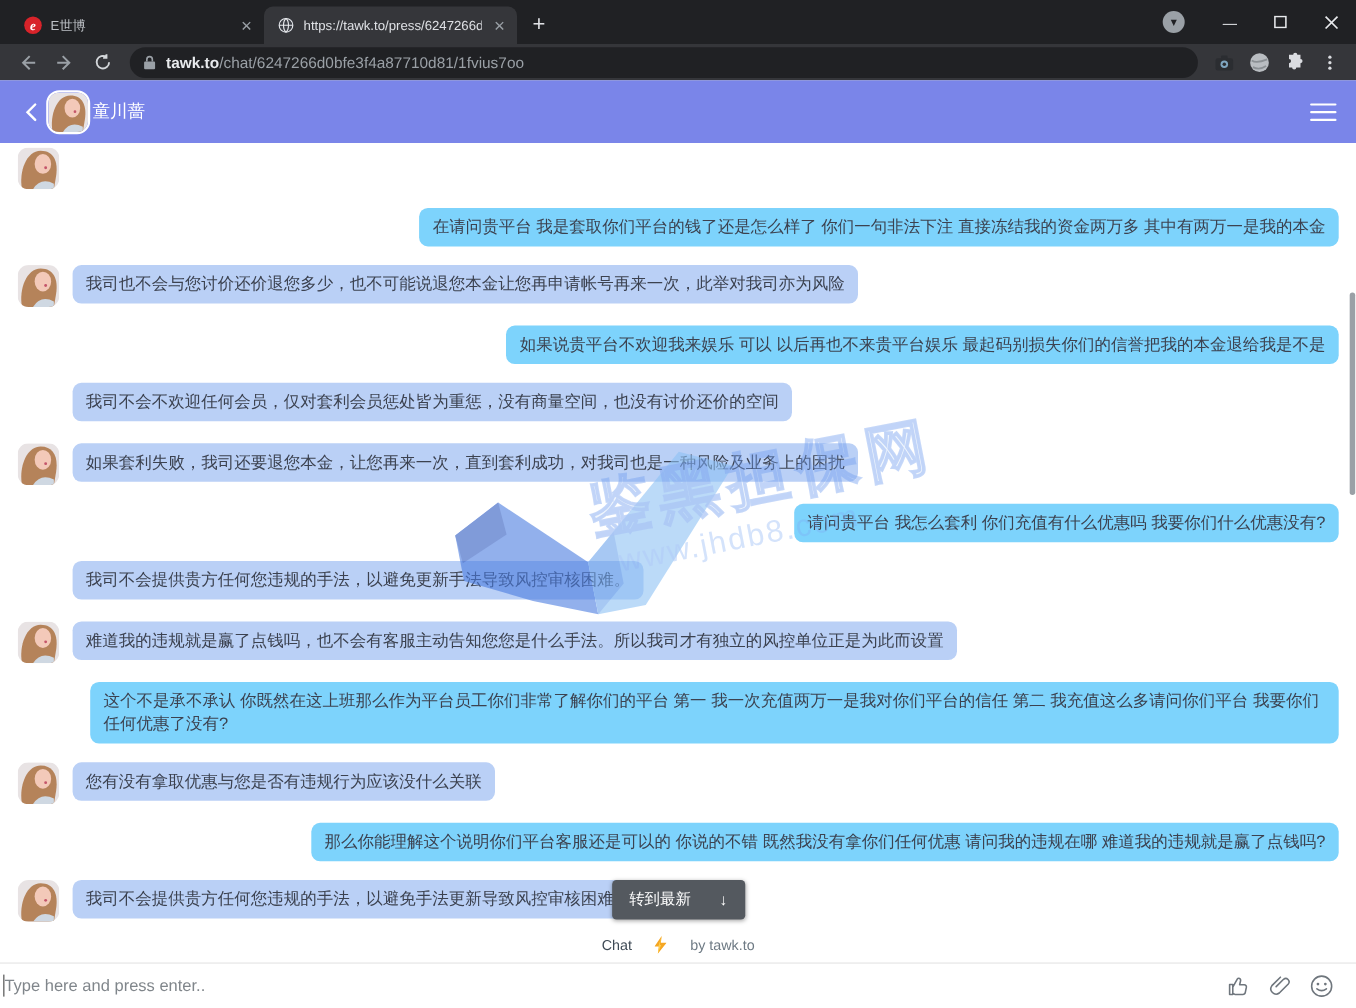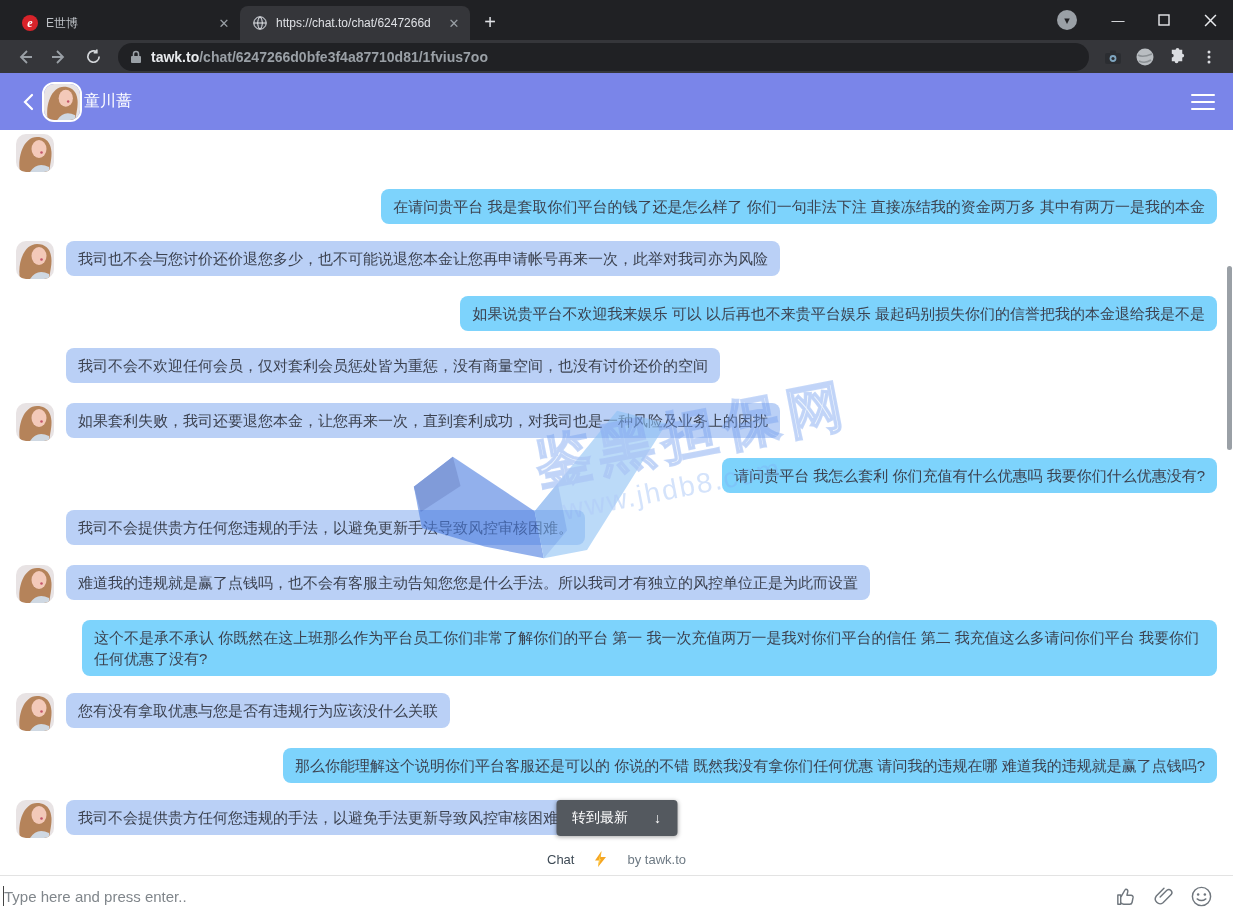--- a/index.html
+++ b/index.html
@@ -17,21 +17,21 @@
   .newtab { width:28px; height:28px; margin:0 0 4px 6px; color:#dfe1e5; font-size:20px; display:flex; align-items:center; justify-content:center; border-radius:50%; }
   .tabstrip-right { margin-left:auto; display:flex; align-items:center; height:40px; }
   .tab-search { width:20px; height:20px; border-radius:50%; background:#9aa0a6; color:#202124; font-size:11px; display:flex; align-items:center; justify-content:center; margin-right:18px; }
   .win-btn { width:46px; height:40px; display:flex; align-items:center; justify-content:center; color:#e8eaed; font-size:13px; }
 
   .toolbar { height:33px; background:#35363a; display:flex; align-items:center; padding:0 8px; flex:none; }
   .nav-ico { width:26px; height:26px; display:flex; align-items:center; justify-content:center; margin:0 4px; color:#9aa0a6; }
   .nav-ico.bright { color:#d4d7da; }
   .url-pill { flex:1; height:28px; background:#202124; border-radius:14px; display:flex; align-items:center; padding:0 12px; margin:0 8px; font-size:14px; overflow:hidden; white-space:nowrap; }
   .url-host { color:#e8eaed; font-weight:bold; }
-  .url-path { color:#9aa0a6;font-weight:bold; }
+  .url-path { color:#9aa0a6; }
   .tool-ico { width:26px; height:26px; display:flex; align-items:center; justify-content:center; margin:0 3px; color:#dadce0; }
 
   
   .chat-header { height:57px; background:#7a85e9; display:flex; align-items:center; padding:0 18px; gap:2px; flex:none; }
   .hdr-back { color:#fff; width:22px; height:22px; }
   .hdr-avatar { width:40px; height:40px; border:2px solid #fff; border-radius:12px; overflow:hidden; flex:none; }
   .hdr-name { color:#fff; font-size:16px; }
   .hdr-menu { margin-left:auto; width:24px; display:flex; flex-direction:column; gap:5px; }
   .hdr-menu span { display:block; height:2px; background:#fff; border-radius:1px; }
 
@@ -75,21 +75,21 @@
       <div class="favicon1">e</div>
       <div class="tab-title">E世博</div>
       <div class="tab-close">✕</div>
     </div>
     <div class="tab active">
       <svg class="favicon2" viewBox="0 0 16 16">
         <circle cx="8" cy="8" r="7.2" fill="#3b3e45"></circle>
         <circle cx="8" cy="8" r="6.2" fill="none" stroke="#e8eaed" stroke-width="1"></circle>
         <path d="M1.8 8 H14.2 M8 1.8 C5 4 5 12 8 14.2 M8 1.8 C11 4 11 12 8 14.2" fill="none" stroke="#e8eaed" stroke-width="1"></path>
       </svg>
-      <div class="tab-title">https://chat.to/chat/6247266d</div>
+      <div class="tab-title">https://tawk.to/press/6247266d</div>
       <div class="tab-close">✕</div>
     </div>
     <div class="newtab">+</div>
     <div class="tabstrip-right">
       <div class="tab-search">▾</div>
       <div class="win-btn">—</div>
       <div class="win-btn">
         <svg width="12" height="12" viewBox="0 0 12 12">
             <rect x="1" y="1" width="10" height="10" fill="none" stroke="#e8eaed" stroke-width="1.4"></rect>
           </svg>

